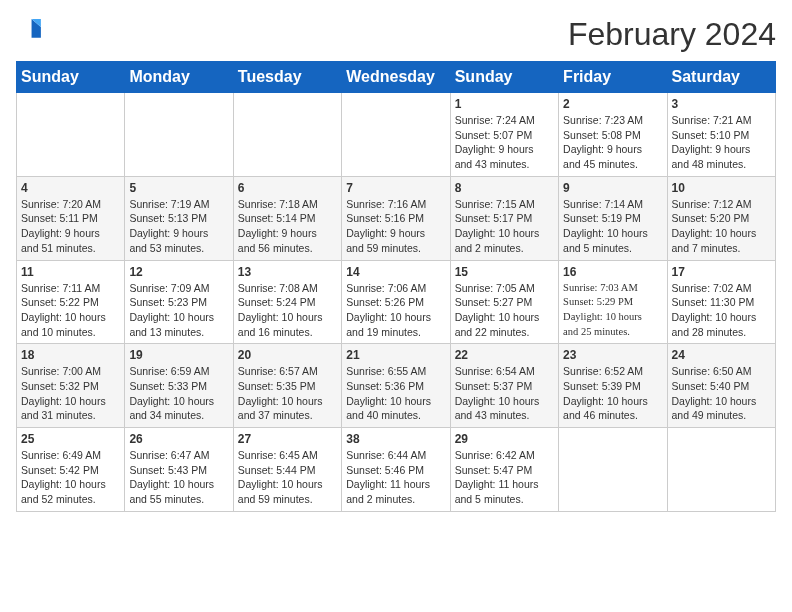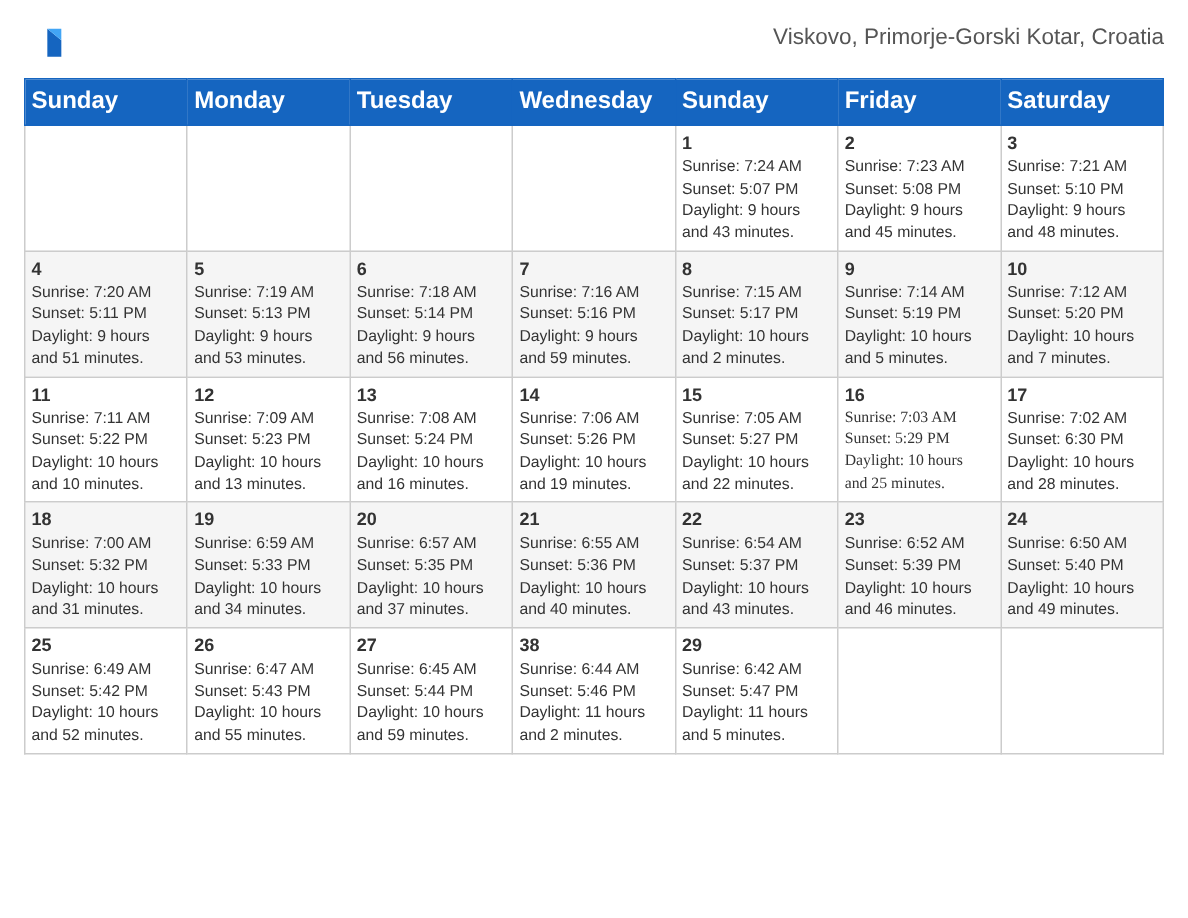--- a/index.html
+++ b/index.html
@@ -88,21 +88,21 @@
 <body>
 
 <div class="header-area">
   <div class="logo">
     <svg class="logo-icon" viewBox="0 0 36 36">
       <polygon points="20,4 32,14 32,28 20,28" fill="#1565c0"></polygon>
       <polygon points="20,4 32,4 32,14" fill="#42a5f5"></polygon>
     </svg>
   </div>
   <div class="title-area">
-    <div class="subtitle">Viskovo, Primorje-Gorski Kotar, Croatia</div>
+    <div class="month-title">February 2024</div>
   </div>
 </div>
 
 <table class="calendar">
   <thead>
     <tr>
     <th>Sunday</th>
         <th>Monday</th>
         <th>Tuesday</th>
         <th>Wednesday</th>
@@ -229,21 +229,21 @@
         <td>
           <span class="day-num">16</span>
           <div class="day-info" style="white-space: pre-line; font-family: Liberation Serif, serif;">Sunrise: 7:03 AM
 Sunset: 5:29 PM
 Daylight: 10 hours
 and 25 minutes.</div>
         </td>
         <td>
           <span class="day-num">17</span>
           <div class="day-info" style="white-space: pre-line;">Sunrise: 7:02 AM
-Sunset: 6:30 PM
+Sunset: 11:30 PM
 Daylight: 10 hours
 and 28 minutes.</div>
         </td>
       </tr>
       <tr>
         <td>
           <span class="day-num">18</span>
           <div class="day-info" style="white-space: pre-line;">Sunrise: 7:00 AM
 Sunset: 5:32 PM
 Daylight: 10 hours

